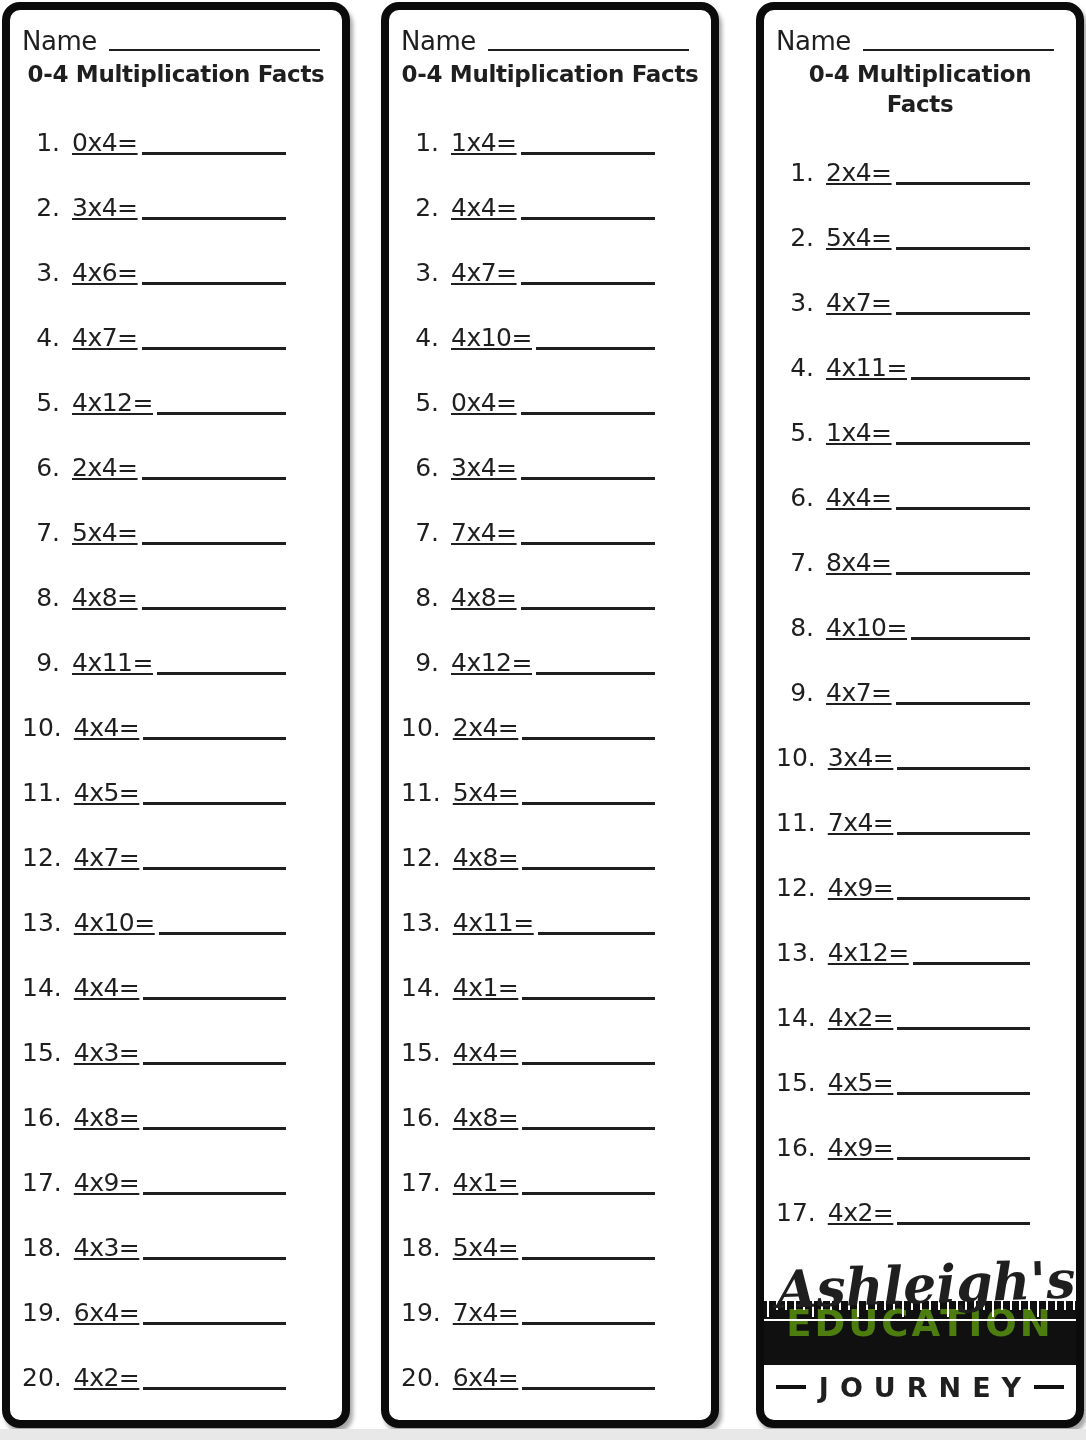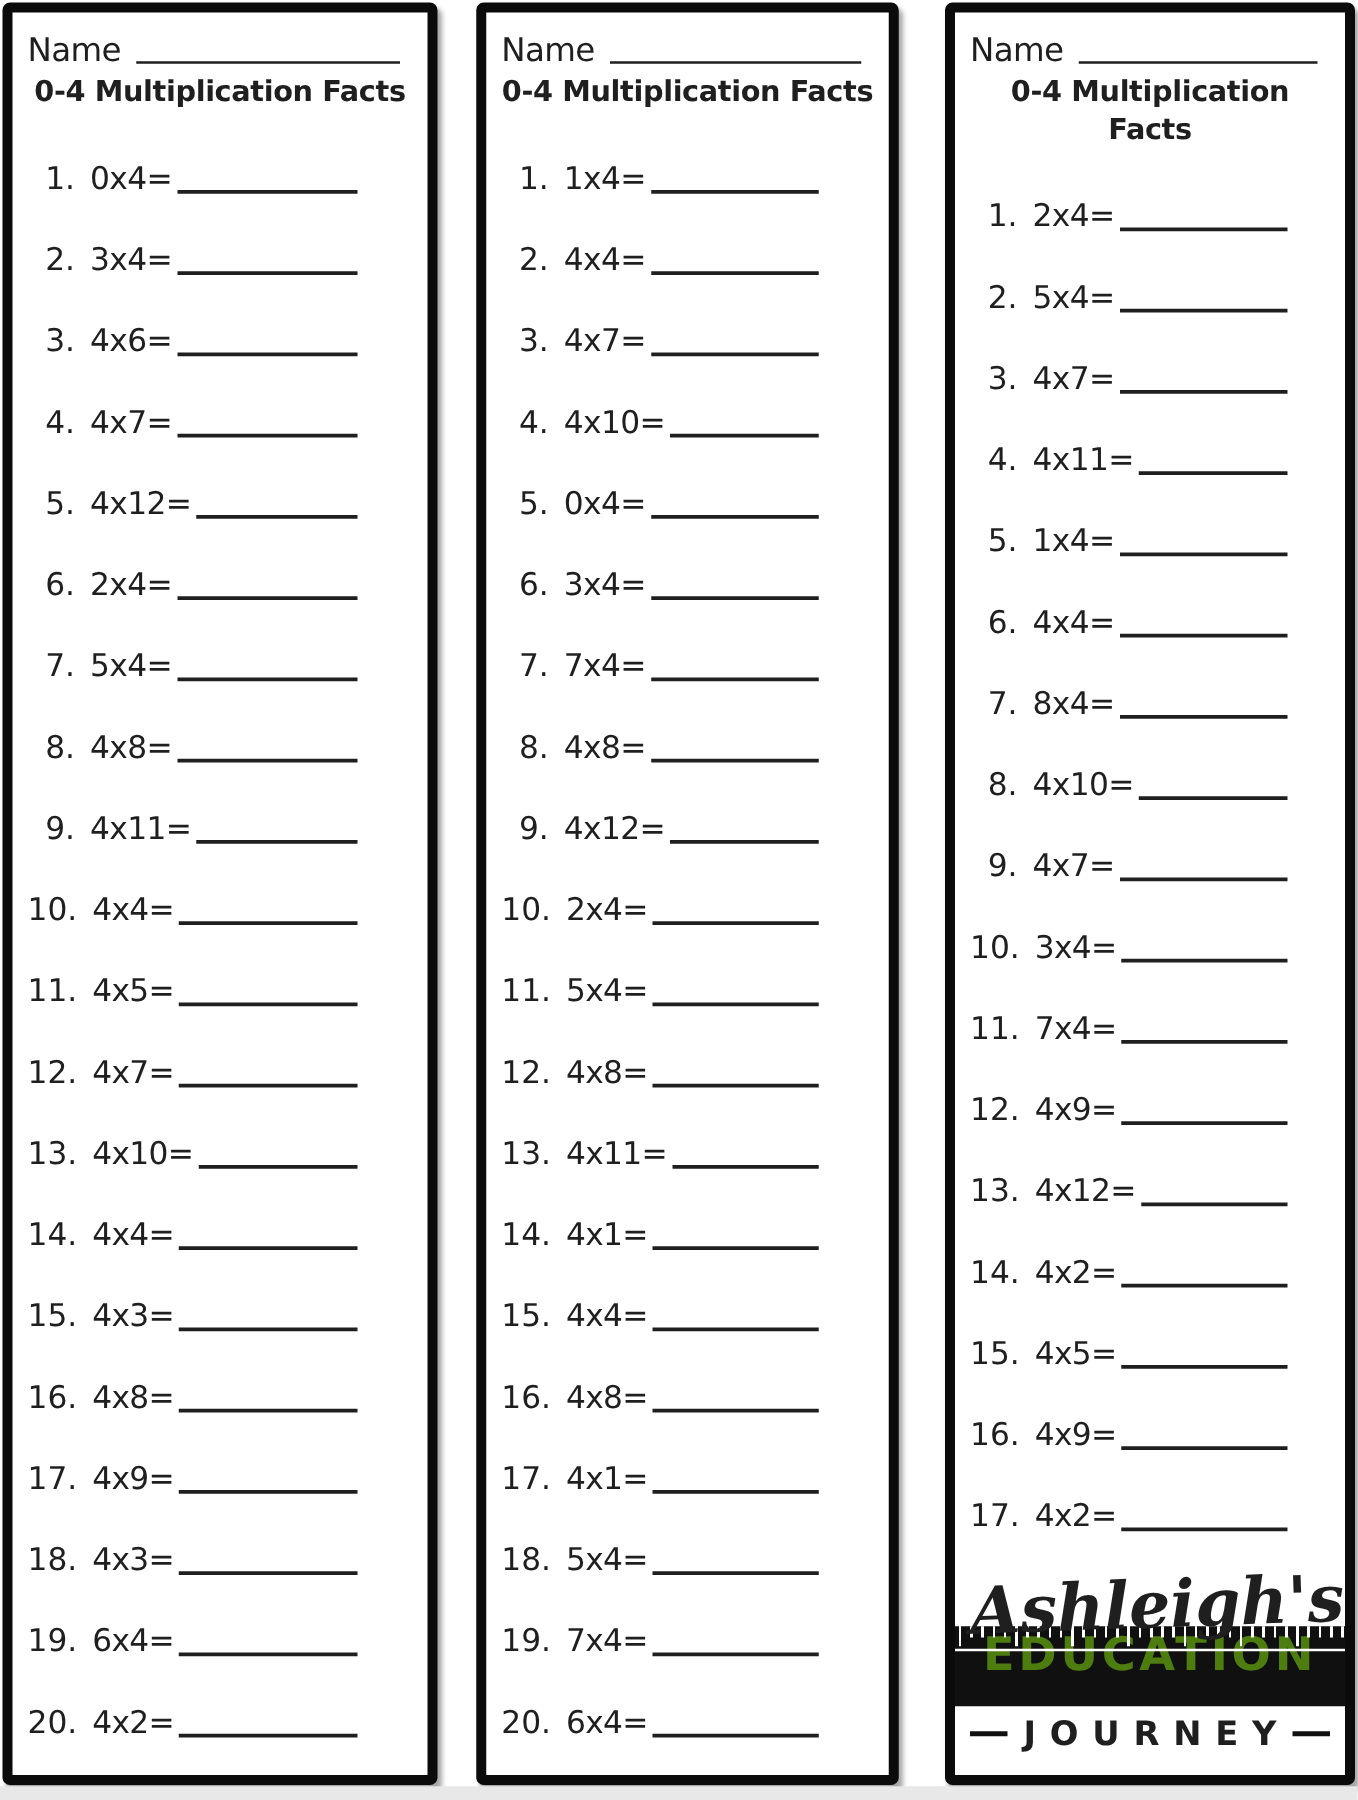--- a/index.html
+++ b/index.html
@@ -9,21 +9,21 @@
     background: #ffffff;
     font-family: "DejaVu Sans", "Liberation Sans", sans-serif;
     color: var(--ink, #1f1f1f);
   }
   .page { position: relative; width: 1086px; height: 1440px; }
   .strips { display: flex; align-items: flex-start; padding: 2px 0 0 2px; }
 
   .strip {
     background: #fff;
     border: 8px solid var(--border, #0b0b0b);
-    border-radius: 6px;
+    border-radius: 18px;
     height: 1426px;
     padding: 6px 12px 8px 12px;
     box-shadow: 3px 5px 4px rgba(0,0,0,0.35);
     overflow: hidden;
     flex: 0 0 auto;
   }
   .strip-1 { width: 348px; }
   .strip-2 { width: 338px; margin-left: 31px; }
   .strip-3 { width: 328px; margin-left: 37px; }
 
@@ -33,21 +33,21 @@
 
   .title {
     margin: 4px 0 0 0; font-weight: bold;
     font-size: 23px; letter-spacing: -0.3px;
     text-align: center; line-height: 1.3;
   }
 
   .problems { margin-top: 12px; }
   .row { display: flex; align-items: flex-end; height: 65px; padding-bottom: 9px; }
   .num { min-width: 38px; text-align: right; margin-right: 12px; font-size: 25px; line-height: 1.15; }
-  .expr { font-size: 25px; line-height: 1.15; letter-spacing: -0.5px; }
+  .expr { font-size: 25px; line-height: 1.15; letter-spacing: -0.5px; text-decoration: underline; }
   .ans-line { flex: 1; border-bottom: 3px solid var(--ink, #1f1f1f); margin: 0 44px 3px 4px; }
   .strip-3 .ans-line { margin-right: 34px; }
 
   
   .logo { margin-top: 22px; }
   .logo-script {
     font-family: "DejaVu Serif", "Liberation Serif", serif;
     font-style: italic; font-weight: bold;
     font-size: 52px; line-height: 1;
     text-align: center;

